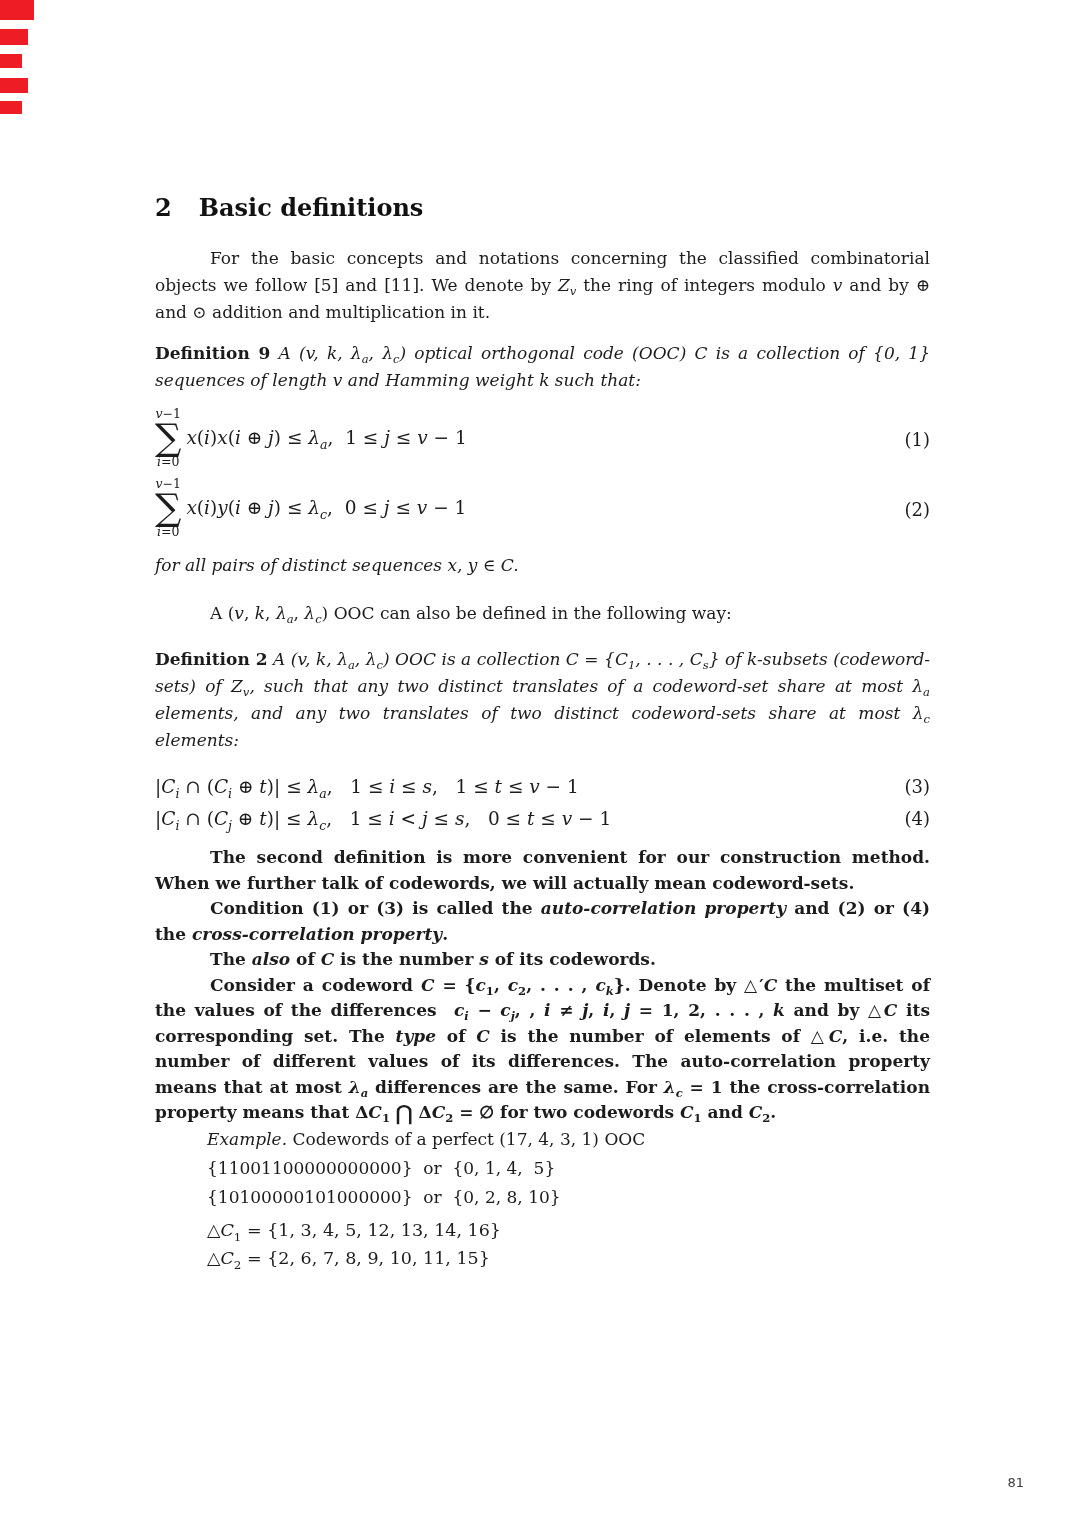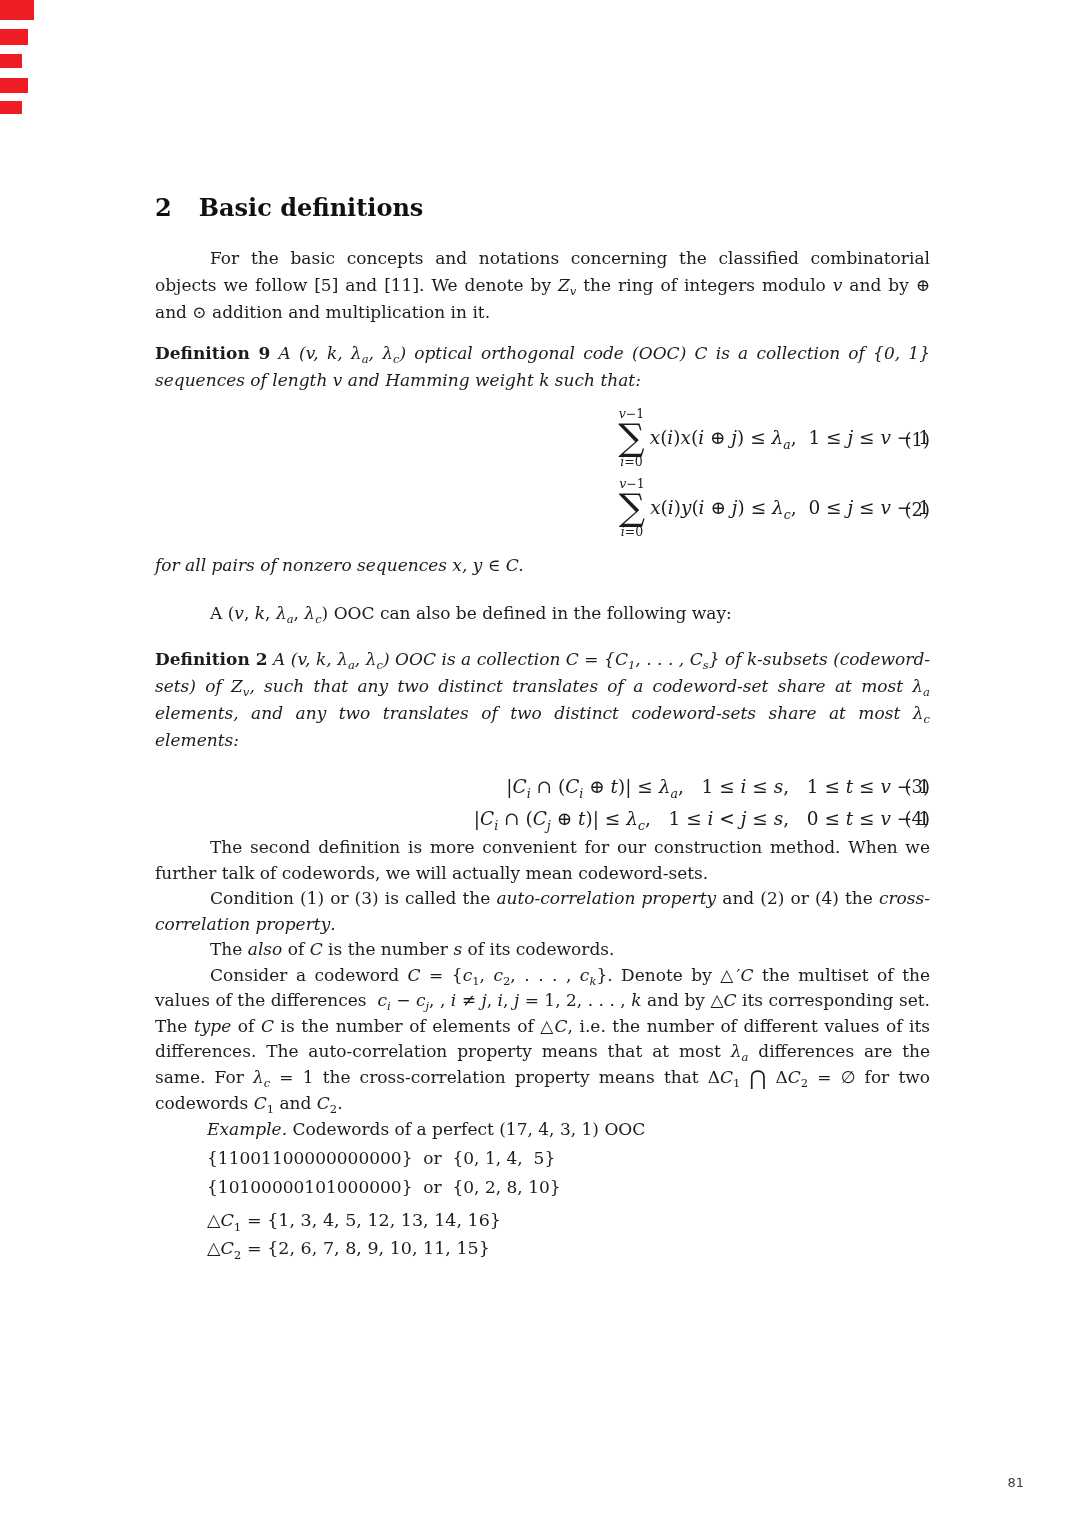--- a/index.html
+++ b/index.html
@@ -30,21 +30,21 @@
 
   .body{font-size:17px;line-height:27px;text-align:justify;margin:0;}
   .indent{text-indent:55px;}
 
   .p1{margin-top:22px;}
   .def{margin-top:14px;}
   .def .dflabel{font-weight:bold;font-style:normal;}
   .d2{margin-top:19px;line-height:27px;}
 
   .eqrow{
-    position:relative;display:flex;justify-content:flex-end;align-items:center;
+    position:relative;display:flex;justify-content:flex-start;align-items:center;
     font-size:18.5px;
   }
   .eq1{margin-top:14px;height:62px;}
   .eq2{margin-top:8px;height:62px;}
   .eq3{margin-top:18px;height:28px;}
   .eq4{margin-top:4px;height:28px;}
   .eqnum{position:absolute;right:0;top:50%;transform:translateY(-50%);font-size:18px;}
 
   .sum{
     display:inline-flex;flex-direction:column;align-items:center;
@@ -57,21 +57,21 @@
     display:inline-flex;flex-direction:column;align-items:flex-start;
     font-size:11.5px;line-height:1.05;vertical-align:-7px;margin:0 2px 0 1px;
   }
   .bigop{font-size:120%;vertical-align:-2px;}
 
   sub{font-size:68%;line-height:0;}
 
   .forall{margin-top:12px;}
   .also{margin-top:21px;}
 
-  .pgroup{margin-top:3px;}
+  .pgroup{margin-top:13px;font-weight:bold;}
   .pgroup .body{line-height:25.5px;}
 
   .example{margin-top:-2px;margin-left:52px;font-size:17px;line-height:29px;}
   .dcblock{margin-top:4px;margin-left:52px;font-size:17.5px;line-height:28px;}
 
   .pagenum{
     position:absolute;right:56px;bottom:37px;
     font-family:"DejaVu Sans", sans-serif;font-size:13px;color:#3d3d3d;
   }
 </style>
@@ -107,21 +107,21 @@
 
     <div class="eqrow eq2">
       <span class="eqbody"><span class="sum">
             <span class="lim"><i>v</i>−1</span>
             <span class="sg">∑</span>
             <span class="lim"><i>i</i>=0</span>
           </span><i>x</i>(<i>i</i>)<i>y</i>(<i>i</i> ⊕ <i>j</i>) ≤ <i>λ<sub>c</sub></i>, &nbsp;0 ≤ <i>j</i> ≤ <i>v</i> − 1</span>
       <span class="eqnum">(2)</span>
     </div>
 
-    <p class="body forall"><i>for all pairs of nonzero sequences x, y ∈ C.</i></p>
+    <p class="body forall"><i>for all pairs of distinct sequences x, y ∈ C.</i></p>
 
     <p class="body indent also">A (<i>v</i>, <i>k</i>, <i>λ<sub>a</sub></i>, <i>λ<sub>c</sub></i>) OOC can also be defined in the following way:</p>
 
     <p class="body def d2"><span class="dflabel">Definition 2</span> <i>A (v, k, λ<sub>a</sub>, λ<sub>c</sub>) OOC is a collection C = {C<sub>1</sub>, . . . , C<sub>s</sub>} of k-subsets (codeword-sets) of Z<sub>v</sub>, such that any two distinct translates of a codeword-set share at most λ<sub>a</sub> elements, and any two translates of two distinct codeword-sets share at most λ<sub>c</sub> elements:</i></p>
 
     <div class="eqrow eq3">
       <span class="eqbody">|<i>C<sub>i</sub></i> ∩ (<i>C<sub>i</sub></i> ⊕ <i>t</i>)| ≤ <i>λ<sub>a</sub></i>, &nbsp;&nbsp;1 ≤ <i>i</i> ≤ <i>s</i>, &nbsp;&nbsp;1 ≤ <i>t</i> ≤ <i>v</i> − 1</span>
       <span class="eqnum">(3)</span>
     </div>
 

